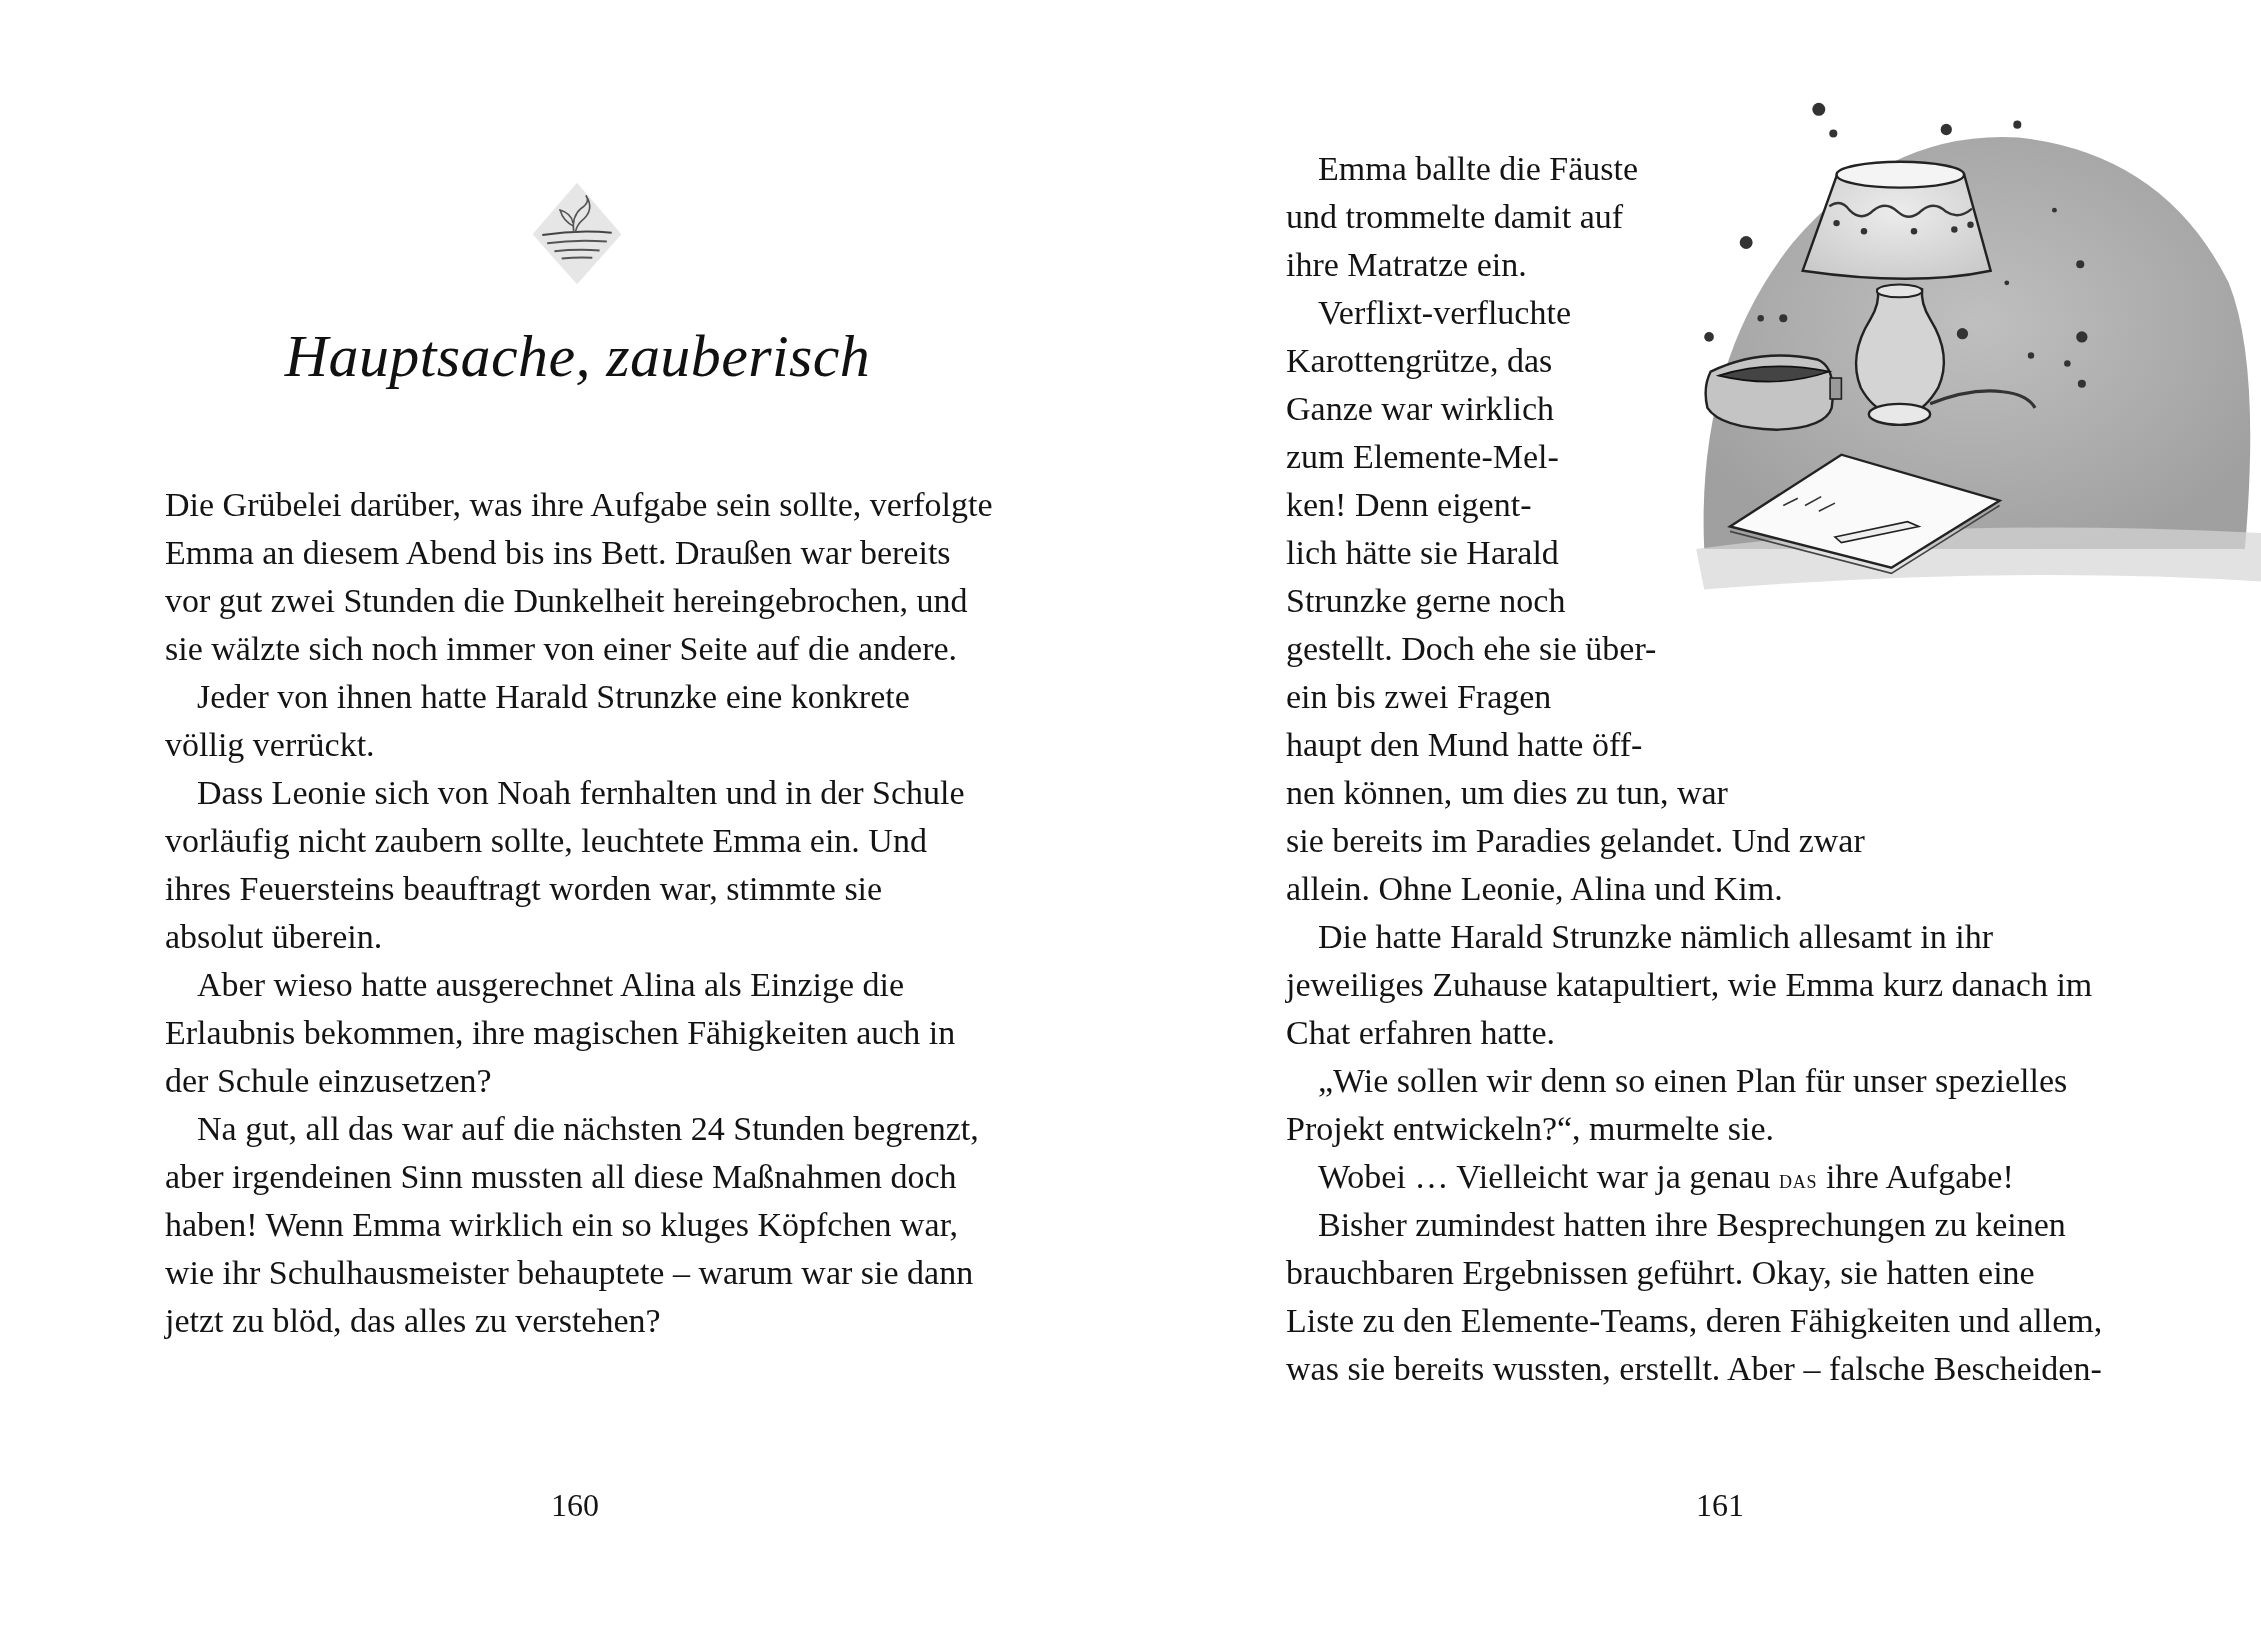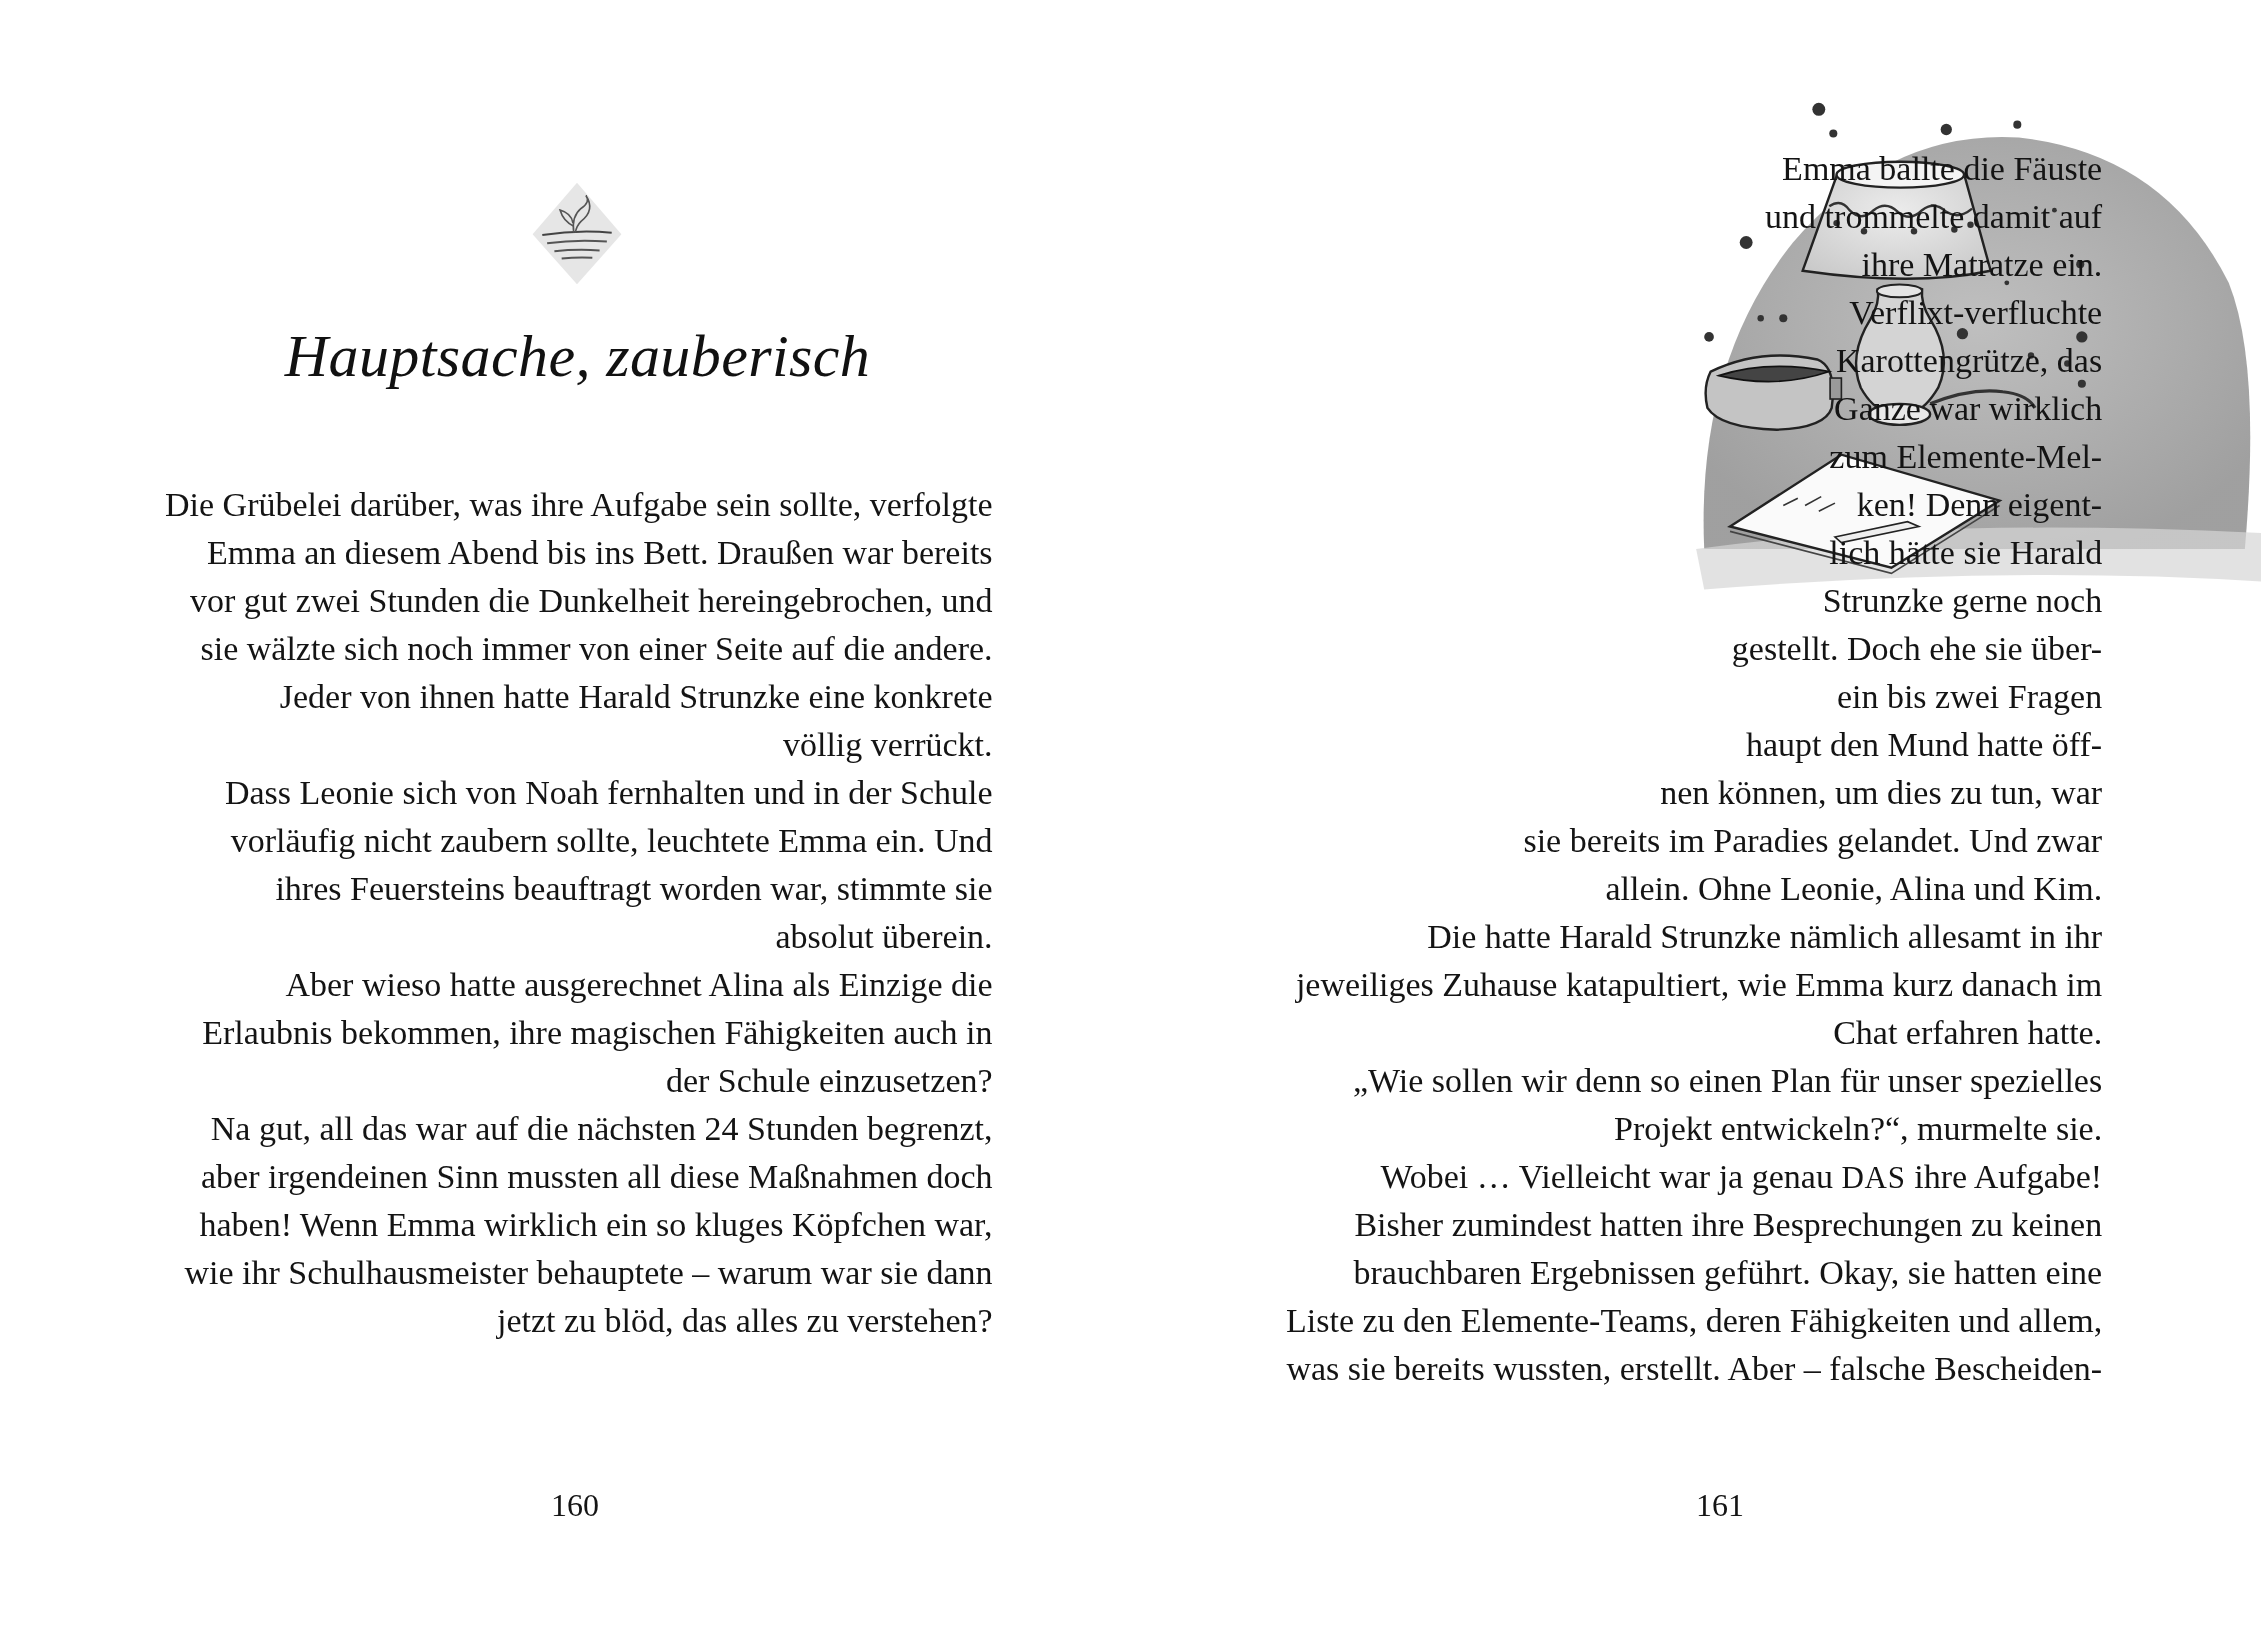--- a/index.html
+++ b/index.html
@@ -10,24 +10,24 @@
   .page-right { left: 1131px; width: 1131px; }
 
   .emblem { position: absolute; left: 531px; top: 181px; width: 92px; height: 105px; }
   .chapter-title { position: absolute; left: 0; width: 1155px; top: 320px; text-align: center;
          font-family: "Liberation Serif", "DejaVu Serif", serif; font-style: italic;
          font-size: 60px; line-height: 73px; color: #111; letter-spacing: 0.4px; }
 
   .col { position: absolute; font-size: 34px; line-height: 48px; white-space: nowrap; }
   .col-left { left: 165px; top: 481px; }
   .col-right { left: 155px; top: 145px; }
-  .line { display: block; height: 48px; text-align: right; }
+  .line { display: block; height: 48px; }
   .indent { padding-left: 32px; }
   .it { }
-  .sc { font-size: 31px; letter-spacing: 0.8px; }
+  .sc { font-size: 18px; letter-spacing: 0.8px; }
 
   .page-number { position: absolute; top: 1486px; font-size: 32px; line-height: 39px; }
   .pn-left { left: 551px; }
   .pn-right { left: 565px; }
 
   .illustration { position: absolute; left: 549px; top: 97px; width: 581px; height: 646px; }
 </style>
 </head>
 <body>
 

